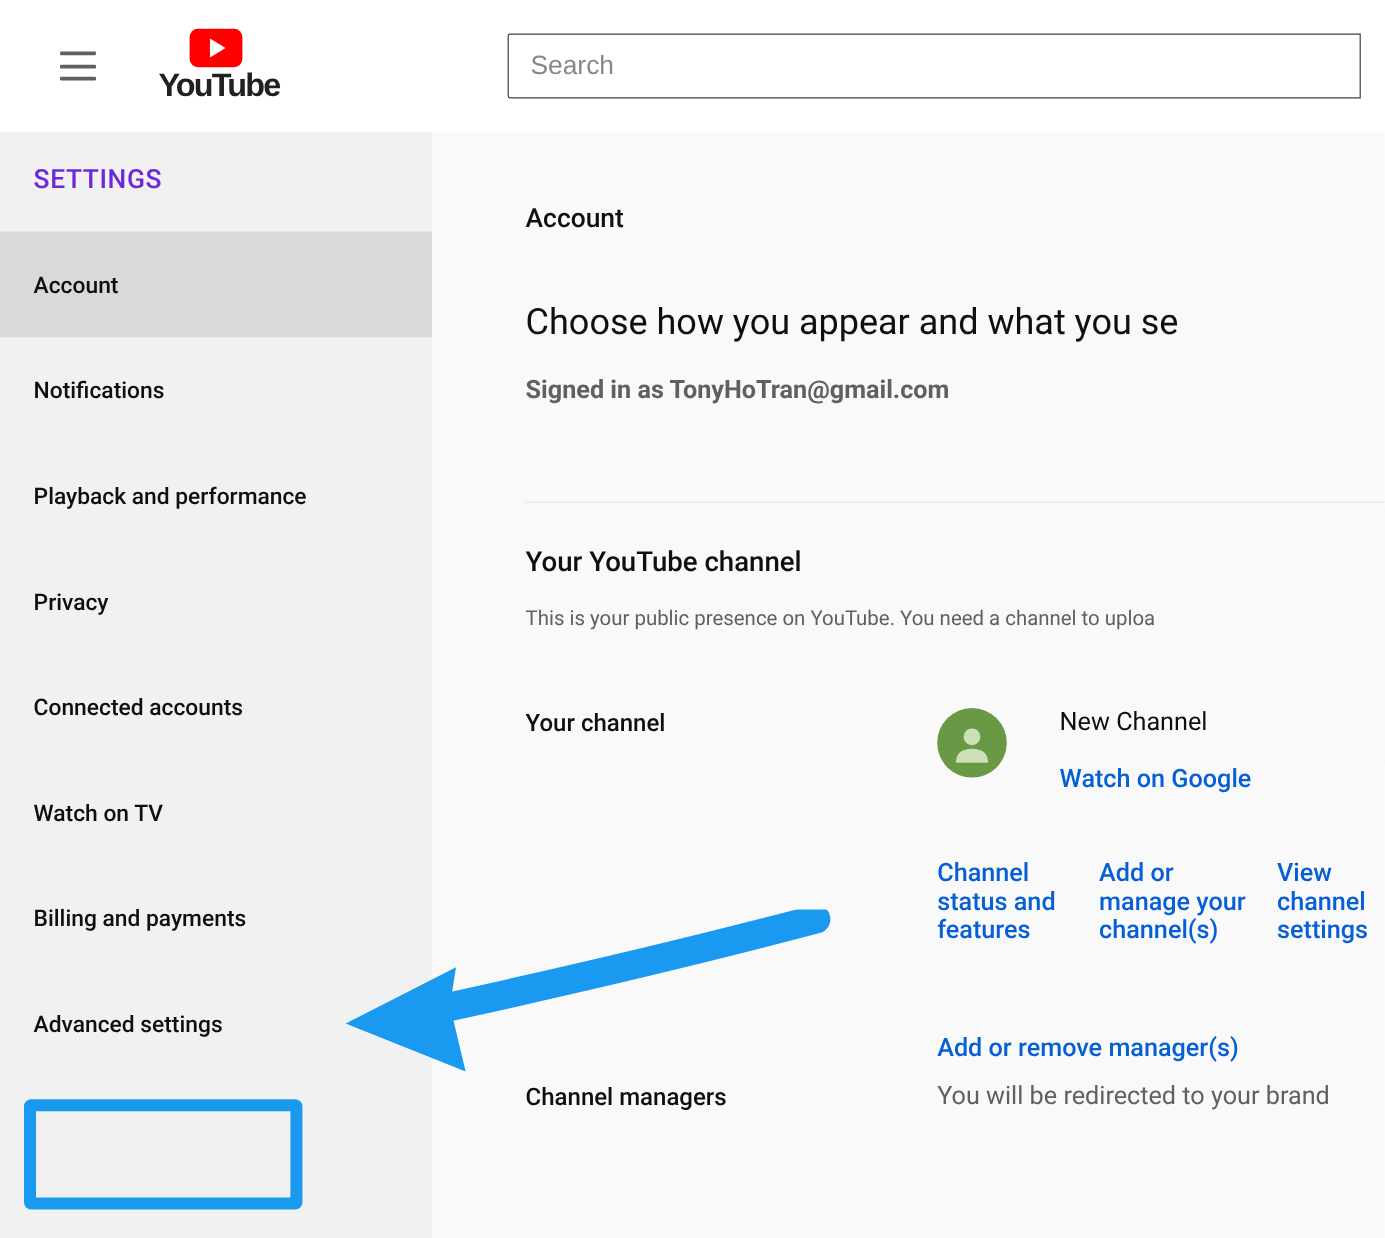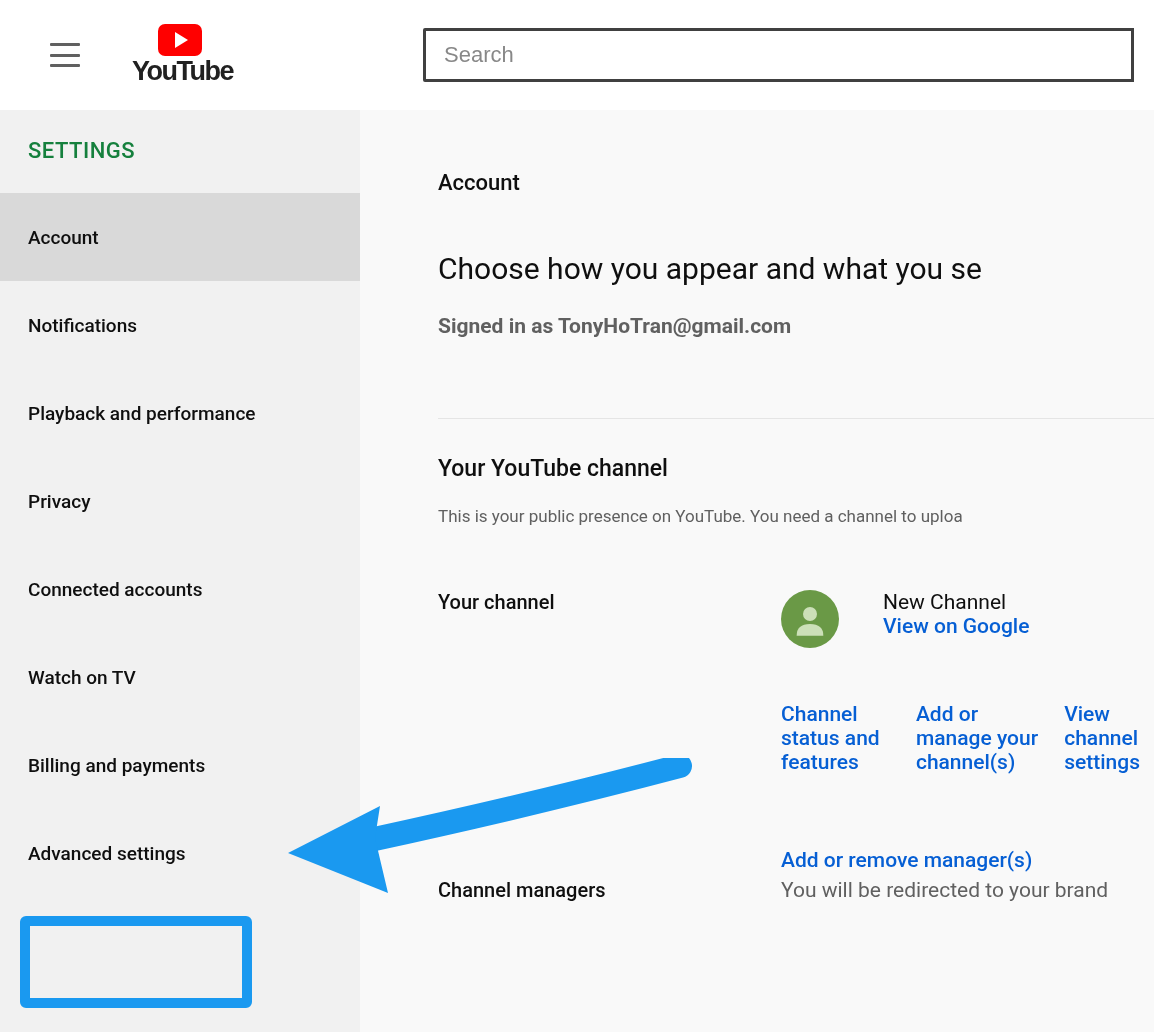--- a/index.html
+++ b/index.html
@@ -8,27 +8,27 @@
     .header { display: flex; align-items: center; height: 110px; padding: 0 20px; background: #fff; }
     .hamburger { width: 30px; height: 24px; margin-left: 30px; cursor: pointer; display: flex; flex-direction: column; justify-content: space-between; }
     .hamburger span { display: block; height: 3px; background: #606060; border-radius: 1px; }
     
     .logo-wrap { display: flex; align-items: center; margin-left: 48px; flex-direction: column; }
     .yt-icon { width: 44px; height: 32px; background: #ff0000; border-radius: 7px; display: flex; align-items: center; justify-content: center; }
     .yt-icon::before { content: ''; width: 0; height: 0; border-left: 13px solid #fff; border-top: 8px solid transparent; border-bottom: 8px solid transparent; margin-left: 3px; }
     .yt-text { font-size: 27px; font-weight: 600; letter-spacing: -1.5px; margin-left: 4px; color: #212121; font-family: Arial, sans-serif; }
     
     .search-box { flex: 1; margin-left: 190px; }
-    .search-input { width: 100%; height: 54px; border: 3px solid #404040; border-radius: 2px 0 0 2px; padding: 0 18px; font-size: 22px; color: #888; outline: none; }
+    .search-input { width: 100%; height: 54px; border: 1px solid #404040; border-radius: 2px 0 0 2px; padding: 0 18px; font-size: 22px; color: #888; outline: none; }
     .search-input::placeholder { color: #888; }
     
     .content-area { display: flex; height: calc(100% - 110px); }
     
     .sidebar { width: 360px; background: #f1f1f1; padding-top: 28px; }
-    .sidebar-title { font-size: 22px; font-weight: 500; letter-spacing: 0.5px; color: #15803d; padding: 0 28px 30px; }
+    .sidebar-title { font-size: 22px; font-weight: 500; letter-spacing: 0.5px; color: #6d28d9; padding: 0 28px 30px; }
     .sidebar-item { padding: 0 28px; height: 88px; display: flex; align-items: center; font-size: 19px; font-weight: 500; color: #0f0f0f; cursor: pointer; }
     .sidebar-item.active { background: #d9d9d9; }
     
     .highlight-box { position: absolute; left: 20px; top: 916px; width: 232px; height: 92px; border: 10px solid #1a99f0; border-radius: 6px; pointer-events: none; }
     
     .main { flex: 1; background: #f9f9f9; padding: 60px 0 0 78px; overflow: hidden; }
     .section-label { font-size: 22px; font-weight: 500; color: #0f0f0f; margin-bottom: 56px; }
     .main-heading { font-size: 30px; font-weight: 400; color: #0f0f0f; margin-bottom: 28px; white-space: nowrap; }
     .subtext { font-size: 21px; color: #606060; margin-bottom: 80px; font-weight: bold; }
     
@@ -36,28 +36,28 @@
     
     .subsection-heading { font-size: 23px; font-weight: 500; color: #0f0f0f; margin-bottom: 24px; }
     .subsection-desc { font-size: 17px; color: #606060; margin-bottom: 64px; white-space: nowrap; }
     
     .channel-row { display: flex; align-items: flex-start; margin-bottom: 54px; }
     .channel-label { font-size: 20px; font-weight: 500; color: #0f0f0f; width: 343px; }
     .channel-info { display: flex; align-items: flex-start; }
     .avatar { width: 58px; height: 58px; border-radius: 50%; background: #6a9946; display: flex; align-items: center; justify-content: center; margin-right: 44px; flex-shrink: 0; }
     .avatar svg { width: 40px; height: 40px; }
     .channel-text { display: flex; flex-direction: column; }
-    .channel-name { font-size: 21px; color: #0f0f0f; margin-bottom: 0; }
+    .channel-name { font-size: 21px; color: #0f0f0f; margin-bottom: 24px; }
     .link { font-size: 21px; font-weight: 500; color: #065fd4; cursor: pointer; }
     
     .links-col { margin-left: 343px; display: flex; flex-direction: row; gap: 20px; }
     
     .managers-row { display: flex; align-items: flex-end; margin-top: 74px; }
     .managers-content { display: flex; flex-direction: column; }
-    .managers-desc { font-size: 21px; color: #606060; margin-top: 6px; white-space: nowrap; }
+    .managers-desc { font-size: 21px; color: #606060; margin-top: 16px; white-space: nowrap; }
     
     .arrow-svg { position: absolute; left: 280px; top: 758px; pointer-events: none; }
   </style>
 </head>
 <body>
 
 <div class="header">
   <div class="hamburger">
     <span></span>
       <span></span>
@@ -99,21 +99,21 @@
       <div class="channel-label">Your channel</div>
       <div class="channel-info">
         <div class="avatar">
           <svg viewBox="0 0 24 24">
             <circle cx="12" cy="9" r="4.2" fill="#cce0b8"></circle>
             <path d="M4 22 Q4 15 12 15 Q20 15 20 22 Z" fill="#cce0b8"></path>
           </svg>
         </div>
         <div class="channel-text">
           <div class="channel-name">New Channel</div>
-          <div class="link">View on Google</div>
+          <div class="link">Watch on Google</div>
         </div>
       </div>
     </div>
 
     <div class="links-col">
       <div class="link">Channel status and features</div>
       <div class="link">Add or manage your channel(s)</div>
       <div class="link">View channel settings</div>
     </div>
 

